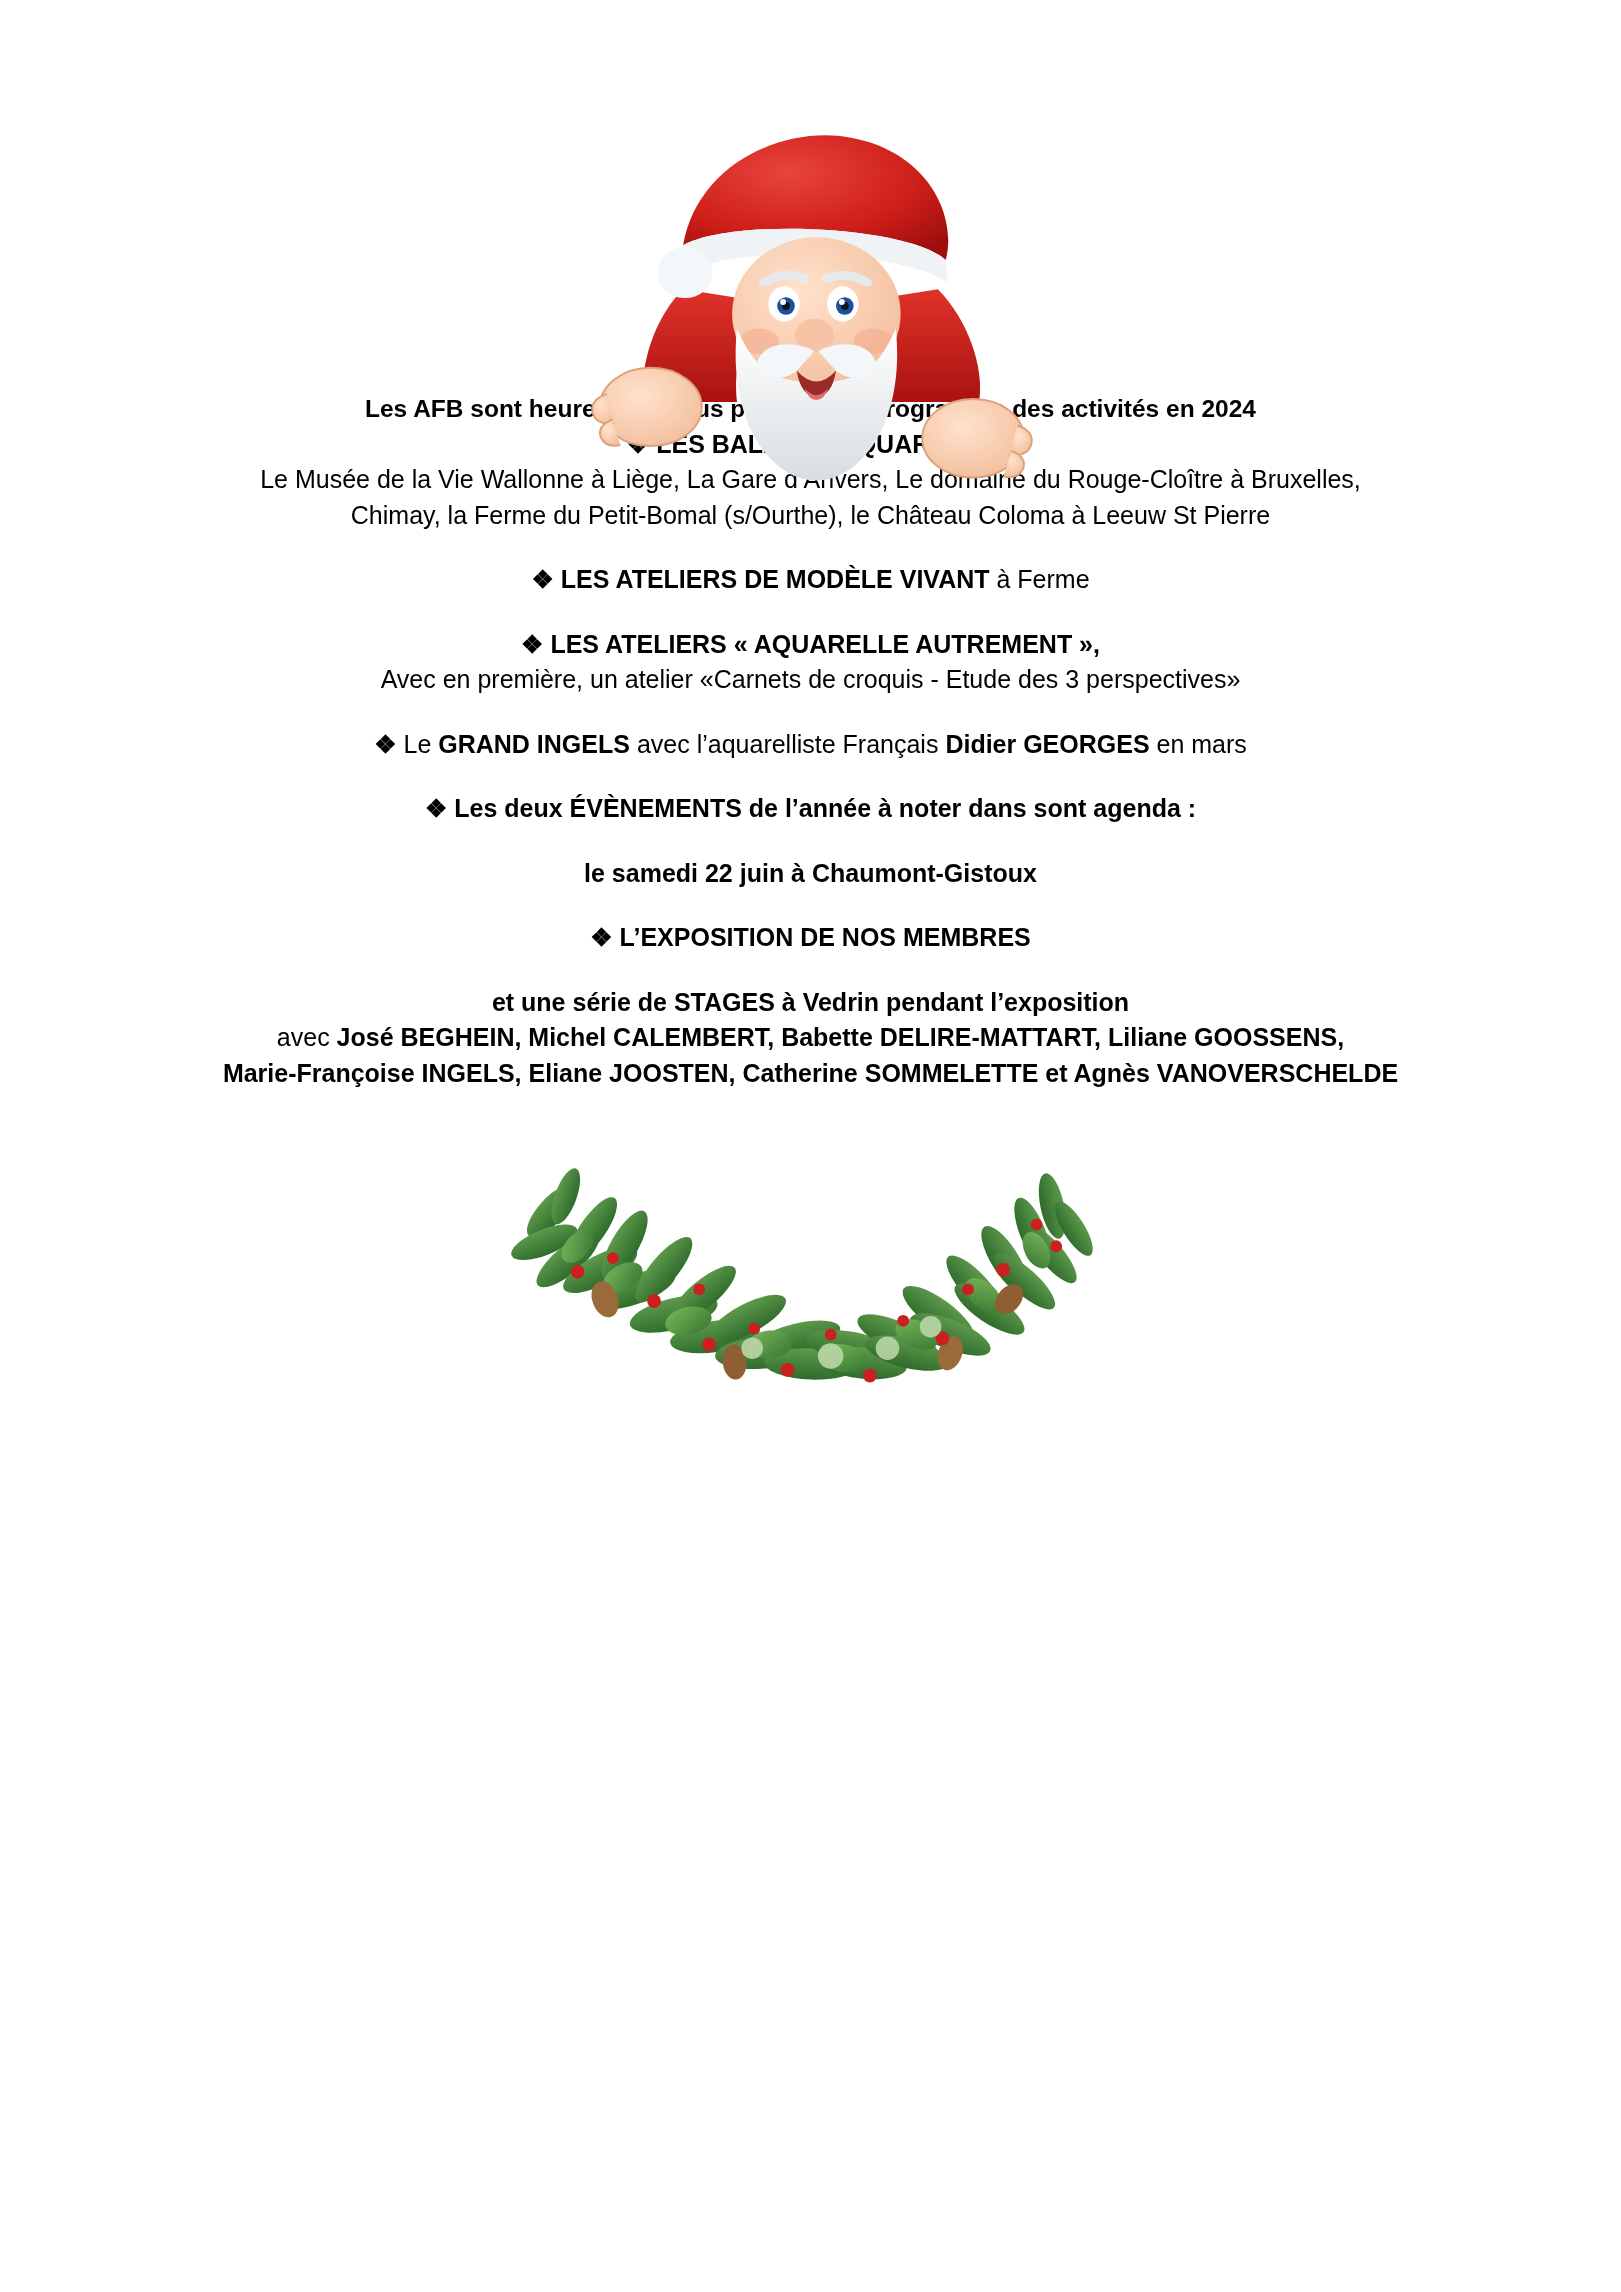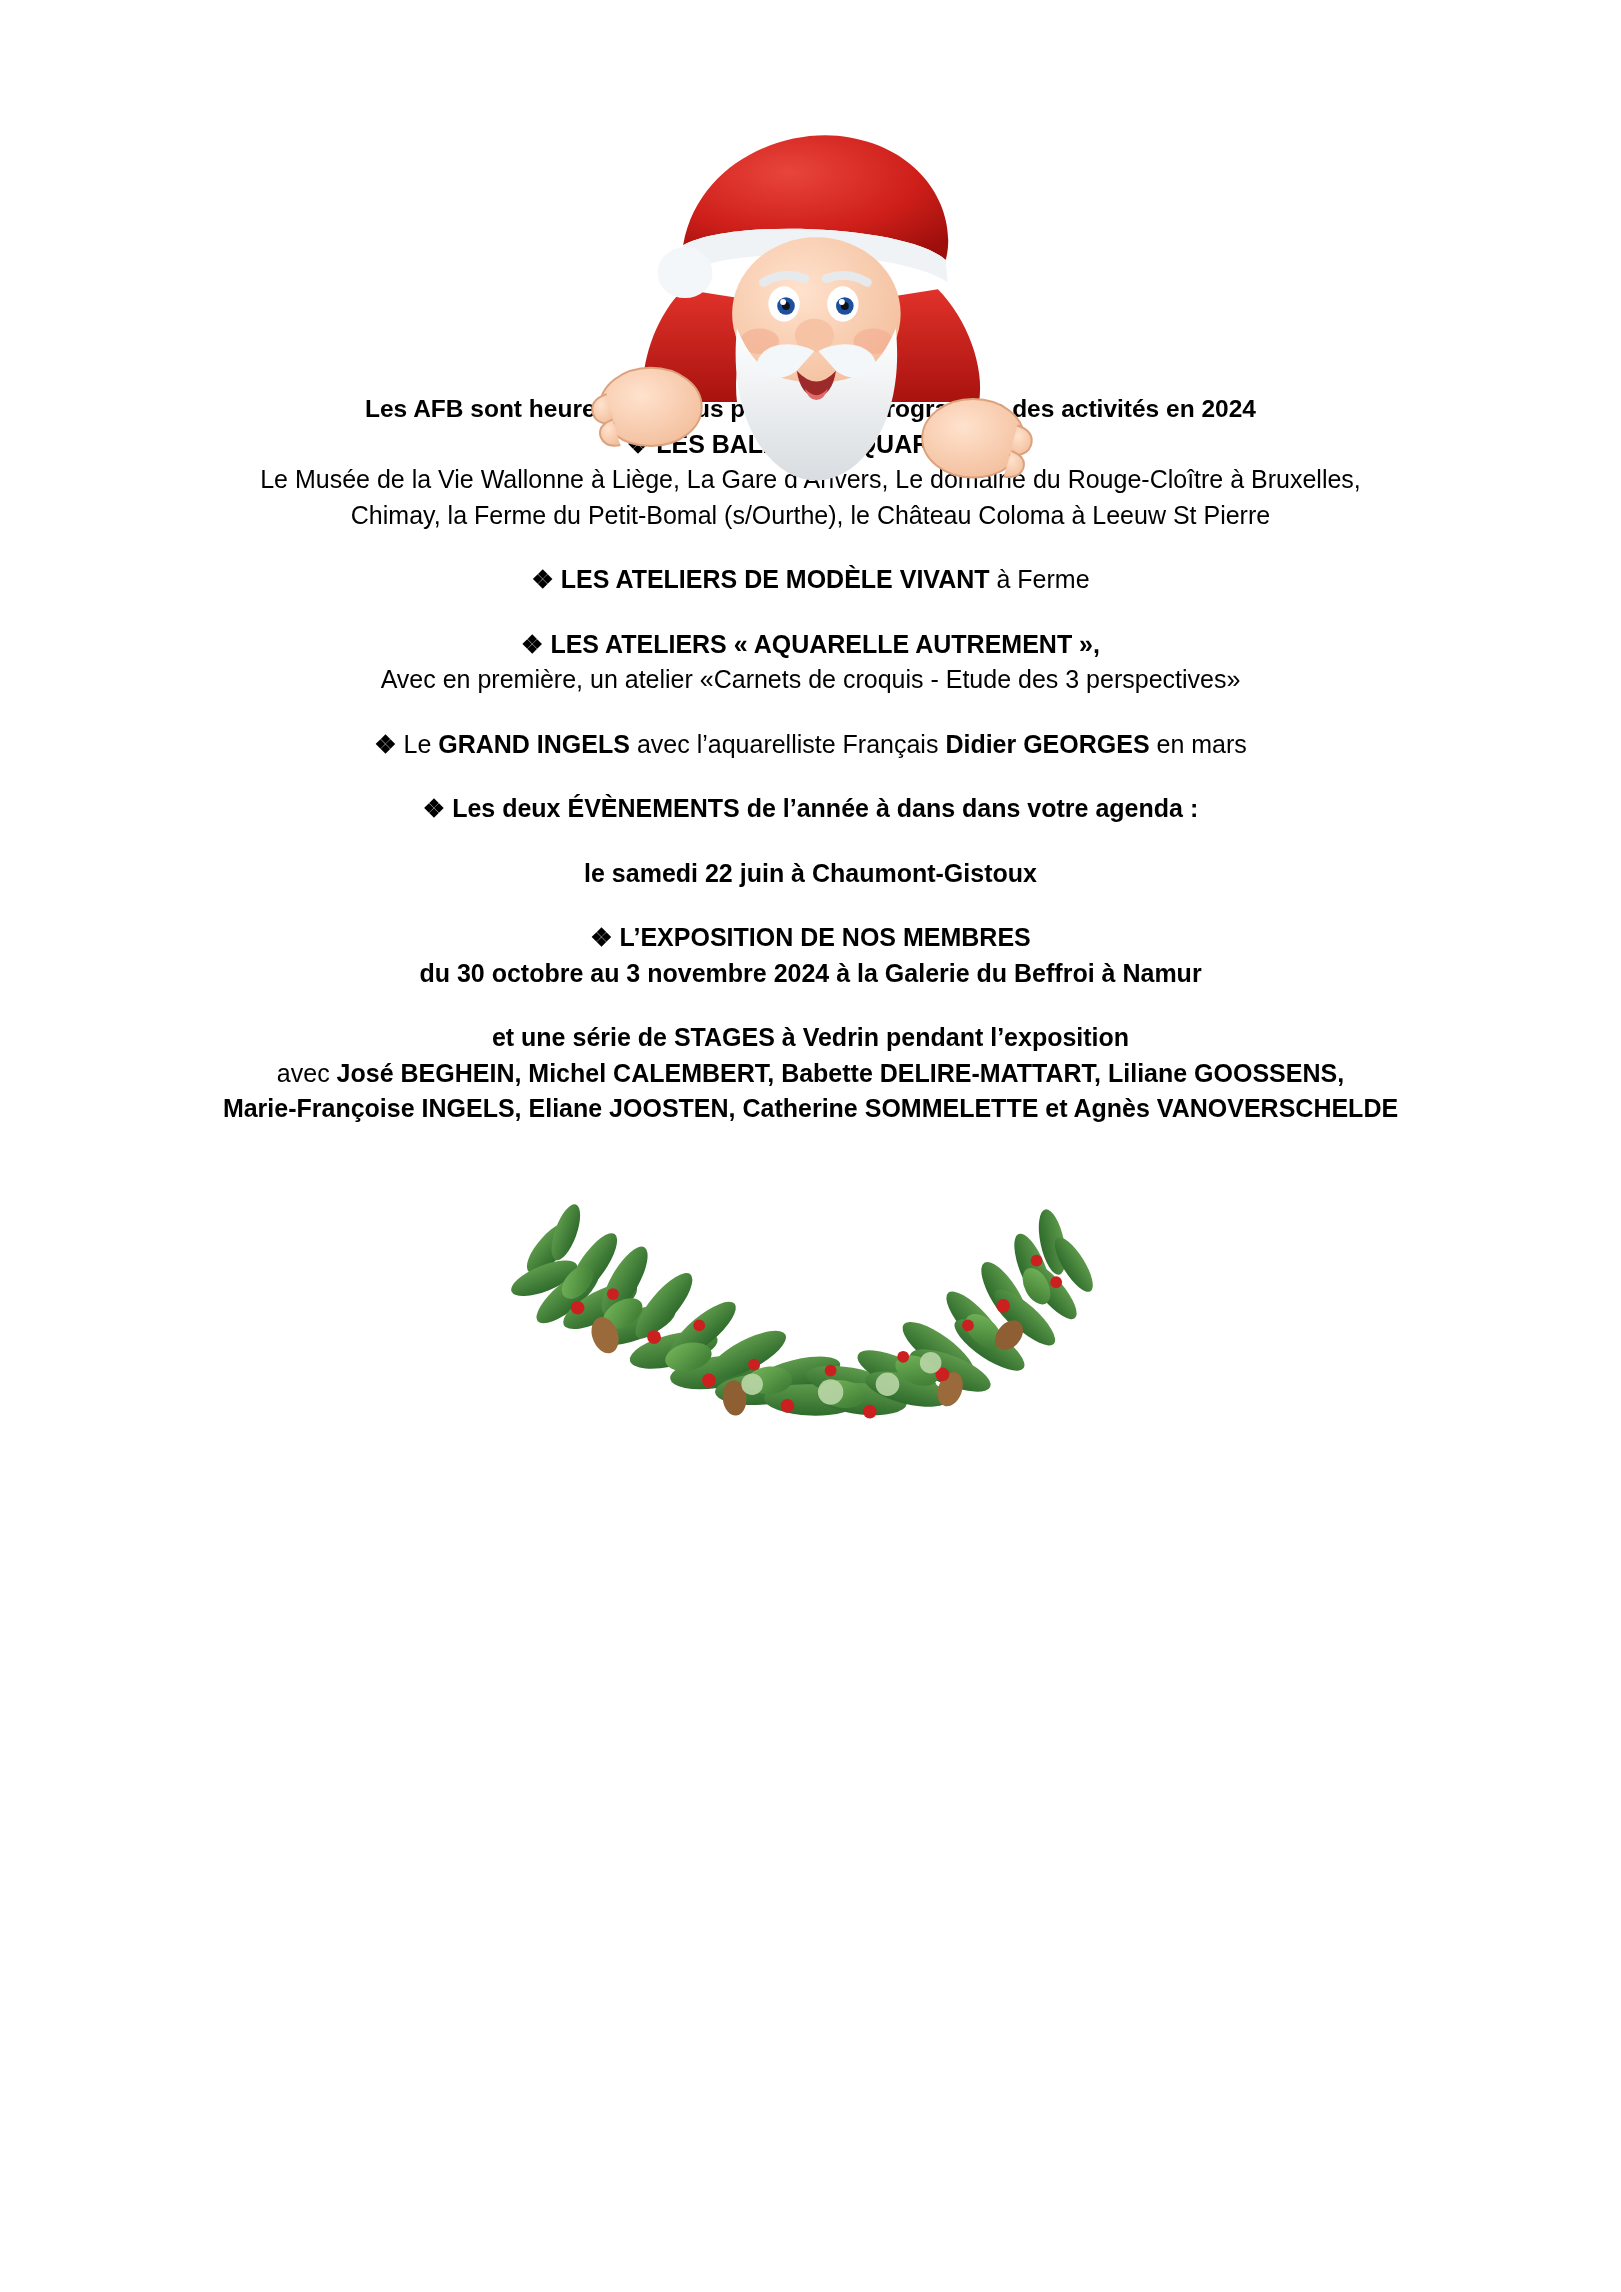--- a/index.html
+++ b/index.html
@@ -179,34 +179,33 @@
 
     <p>
       <span class="bullet">❖</span>
       <span>Le </span><span class="b">GRAND INGELS</span><span> avec l’aquarelliste Français </span><span class="b">Didier GEORGES</span><span> en mars</span>
     </p>
 
     <div class="spacer-md"></div>
 
     <p class="b">
       <span class="bullet">❖</span>
-      <span>Les deux </span><span>ÉVÈNEMENTS</span><span> de l’année  à dans dans votre agenda :</span>
+      <span>Les deux </span><span>ÉVÈNEMENTS</span><span> de l’année  à noter dans sont agenda :</span>
     </p>
 
     <div class="spacer-md"></div>
 
     <p class="b">le samedi 22 juin à Chaumont-Gistoux</p>
 
     <div class="spacer-md"></div>
 
     <p class="b">
       <span class="bullet">❖</span>
       <span>L’EXPOSITION DE NOS MEMBRES</span>
     </p>
-    <p class="b">du 30 octobre au 3 novembre 2024 à la Galerie du Beffroi à Namur</p>
 
     <div class="spacer-md"></div>
 
     <p class="b">et une série de STAGES à Vedrin pendant l’exposition</p>
     <p>
       <span>avec </span><span class="b">José BEGHEIN, Michel CALEMBERT, Babette DELIRE-MATTART, Liliane GOOSSENS,</span>
     </p>
     <p class="b">Marie-Françoise INGELS, Eliane JOOSTEN, Catherine SOMMELETTE et Agnès VANOVERSCHELDE</p>
   </div>
 

